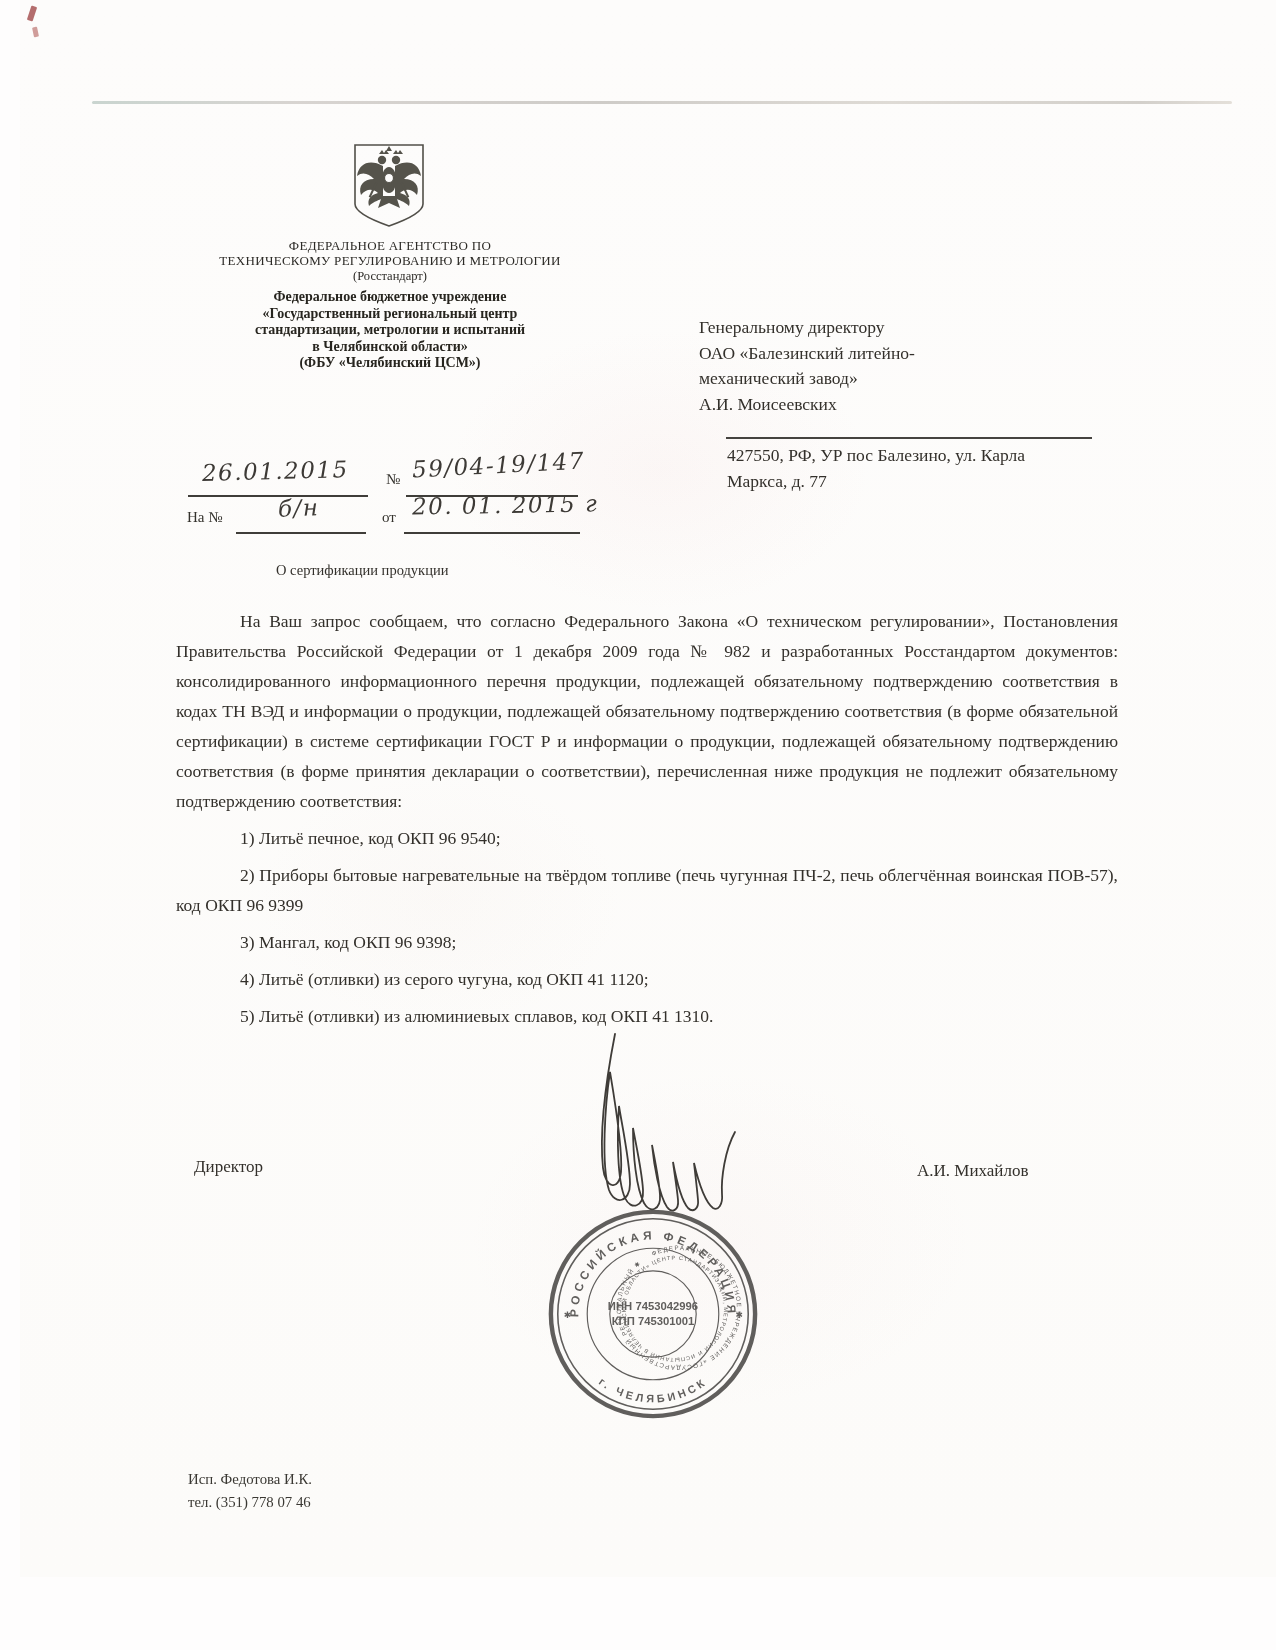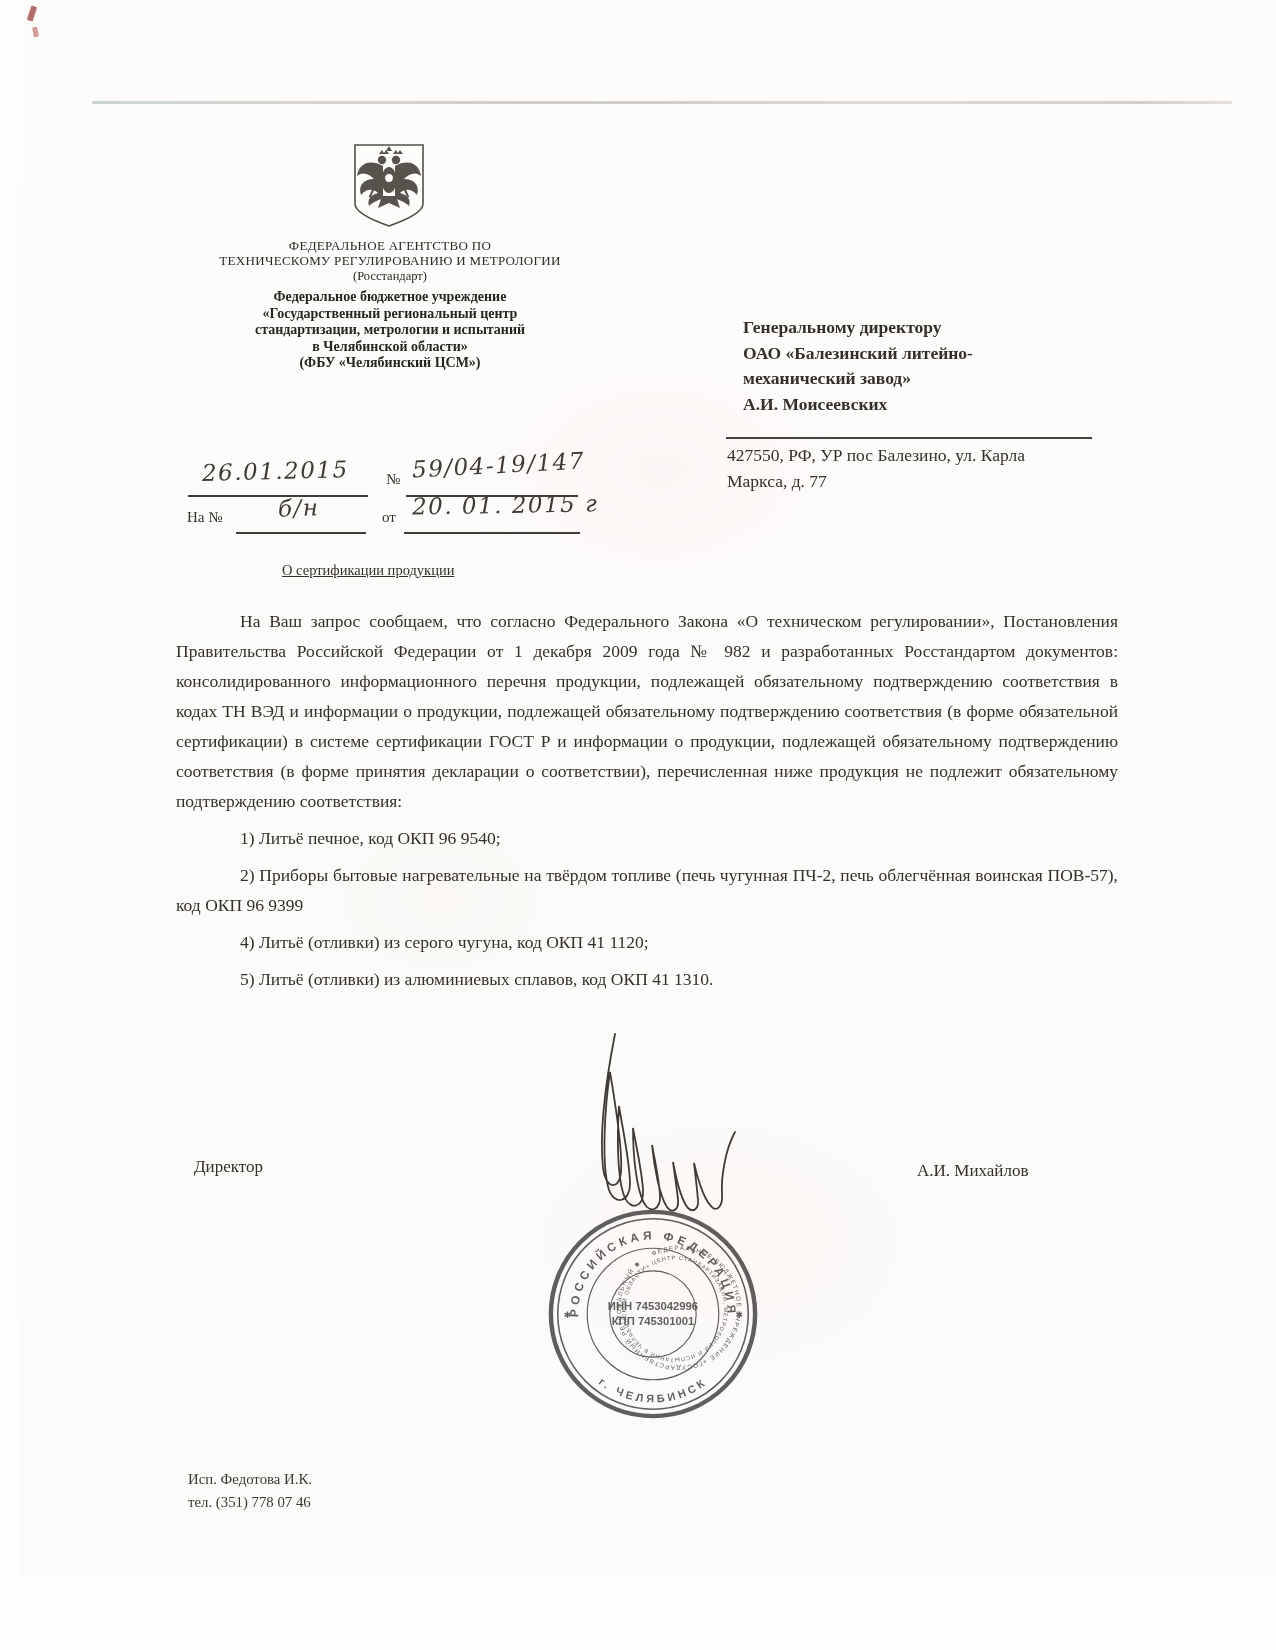--- a/index.html
+++ b/index.html
@@ -39,21 +39,21 @@
   
   .label{font-size:15px;color:#34322d;}
   .hand{font-family:"DejaVu Serif", serif;font-style:italic;font-size:23px;
     color:#3d3a36;letter-spacing:1.5px;white-space:nowrap;}
   .uline{height:2px;background:#3f3d39;}
 
   
   .recipient-line{font-size:17.5px;line-height:25.5px;color:#33302b;}
   .recipient-rule{left:706px;top:437px;width:366px;height:2px;background:#45433f;}
 
-  .subject{left:262px;top:562px;font-size:14.5px;color:#33302b;text-decoration:underline;}
+  .subject{left:256px;top:562px;font-size:14.5px;color:#33302b;}
 
   
   .body-text{left:156px;top:606px;width:942px;font-size:17.5px;line-height:30px;
     text-align:justify;color:#33302b;}
   .body-text p{margin:0;text-indent:64px;}
   .body-text p.item{margin-top:7px;}
 
   .sign-title{left:174px;top:1157px;font-size:17px;}
   .sign-name{left:897px;top:1161px;font-size:17px;}
 
@@ -110,38 +110,39 @@
   <div class="abs hand" style="left:392px;top:452px;transform:rotate(-3deg);">59/04-19/147</div>
   <div class="abs uline" style="left:386px;top:495px;width:172px;"></div>
 
   <div class="abs label" style="left:167px;top:509px;text-align:right;">На №</div>
   <div class="abs hand" style="left:258px;top:495px;transform:rotate(-2deg);">б/н</div>
   <div class="abs uline" style="left:216px;top:532px;width:130px;"></div>
   <div class="abs label" style="left:362px;top:509px;">от</div>
   <div class="abs hand" style="left:392px;top:492px;transform:rotate(-1deg);">20. 01. 2015 г</div>
   <div class="abs uline" style="left:384px;top:532px;width:176px;"></div>
 
-  <div class="abs" style="left:723px;top:315px;font-weight:bold;">
+  <div class="abs" style="left:679px;top:315px;">
     <div class="recipient-line">Генеральному директору</div>
     <div class="recipient-line">ОАО «Балезинский литейно-</div>
     <div class="recipient-line">механический завод»</div>
     <div class="recipient-line">А.И. Моисеевских</div>
   </div>
   <div class="abs recipient-rule"></div>
   <div class="abs" style="left:707px;top:443px;">
     <div class="recipient-line">427550, РФ, УР пос Балезино, ул. Карла</div>
     <div class="recipient-line">Маркса, д. 77</div>
   </div>
 
   <div class="abs subject">О сертификации продукции</div>
 
   <div class="abs body-text">
     <p>На Ваш запрос сообщаем, что согласно Федерального Закона «О техническом регулировании», Постановления Правительства Российской Федерации от 1 декабря 2009 года № 982 и разработанных Росстандартом документов: консолидированного информационного перечня продукции, подлежащей обязательному подтверждению соответствия в кодах ТН ВЭД и информации о продукции, подлежащей обязательному подтверждению соответствия (в форме обязательной сертификации) в системе сертификации ГОСТ Р и информации о продукции, подлежащей обязательному подтверждению соответствия (в форме принятия декларации о соответствии), перечисленная ниже продукция не подлежит обязательному подтверждению соответствия:</p>
     <p class="item">1) Литьё печное, код ОКП 96 9540;</p>
     <p class="item">2) Приборы бытовые нагревательные на твёрдом топливе (печь чугунная ПЧ-2, печь облегчённая воинская ПОВ-57), код ОКП 96 9399</p>
+    <p class="item">3) Мангал, код ОКП 96 9398;</p>
     <p class="item">4) Литьё (отливки) из серого чугуна, код ОКП 41 1120;</p>
     <p class="item">5) Литьё (отливки) из алюминиевых сплавов, код ОКП 41 1310.</p>
   </div>
 
   <div class="abs sign-title">Директор</div>
   <div class="abs sign-name">А.И. Михайлов</div>
 
   <div class="abs" style="left:535px;top:1030px;width:190px;height:215px;">
     <svg width="190" height="215" viewBox="0 0 190 215">
       <path d="M60,4 C52,45 44,100 48,138 C50,158 64,162 66,142 C68,118 58,60 55,42

